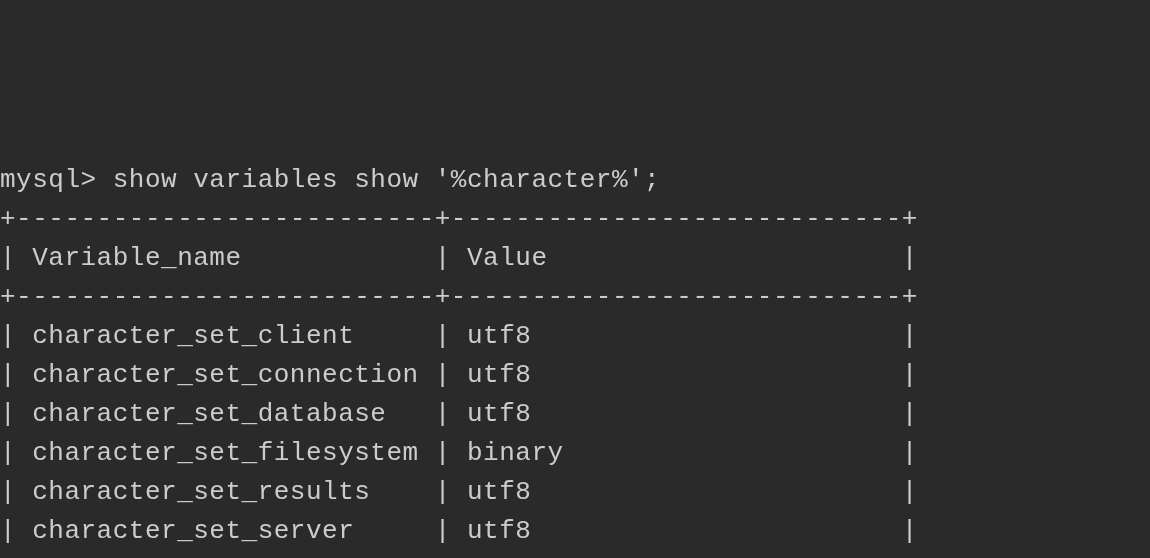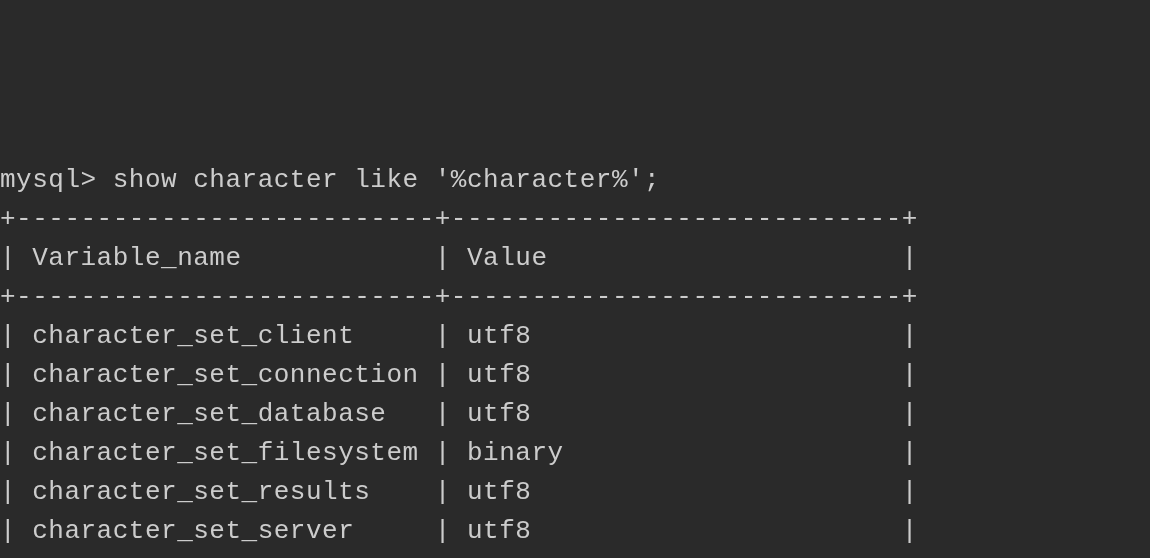--- a/index.html
+++ b/index.html
@@ -19,21 +19,21 @@
     }
     .terminal {
       white-space: pre;
     }
   </style>
 </head>
 <body>
 
 
 
-<div class="terminal"><span>mysql&gt; </span><span>show character like '%character%';</span>
+<div class="terminal"><span>mysql&gt; </span><span>show variables show '%character%';</span>
 <span>+--------------------------+----------------------------+</span>
 <span>| Variable_name            | Value                      |</span>
 <span>+--------------------------+----------------------------+</span>
 <span>| character_set_client     | utf8                       |</span>
 <span>| character_set_connection | utf8                       |</span>
 <span>| character_set_database   | utf8                       |</span>
 <span>| character_set_filesystem | binary                     |</span>
 <span>| character_set_results    | utf8                       |</span>
 <span>| character_set_server     | utf8                       |</span>
 <span>| character_set_system     | utf8                       |</span>

